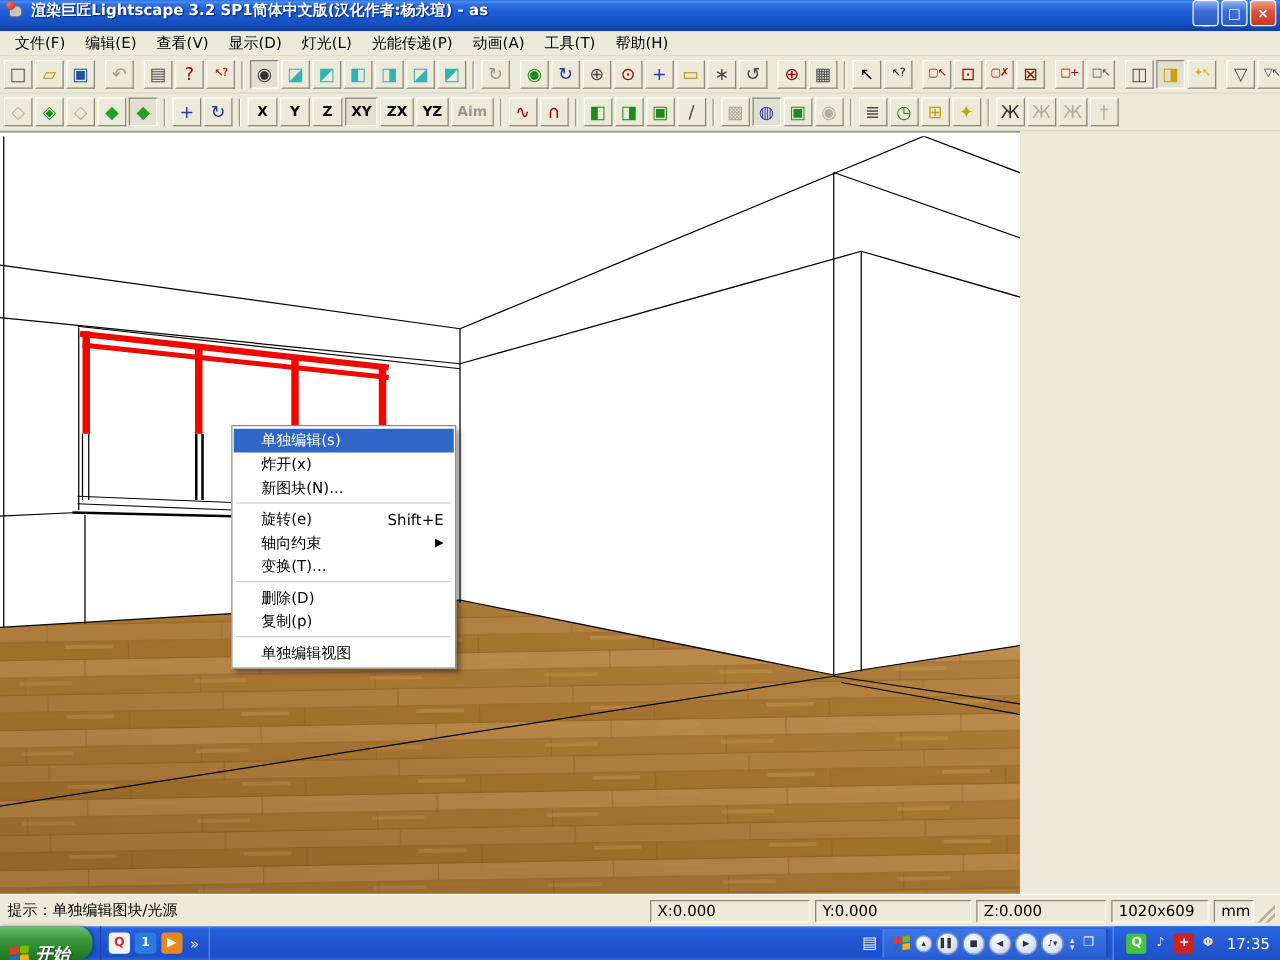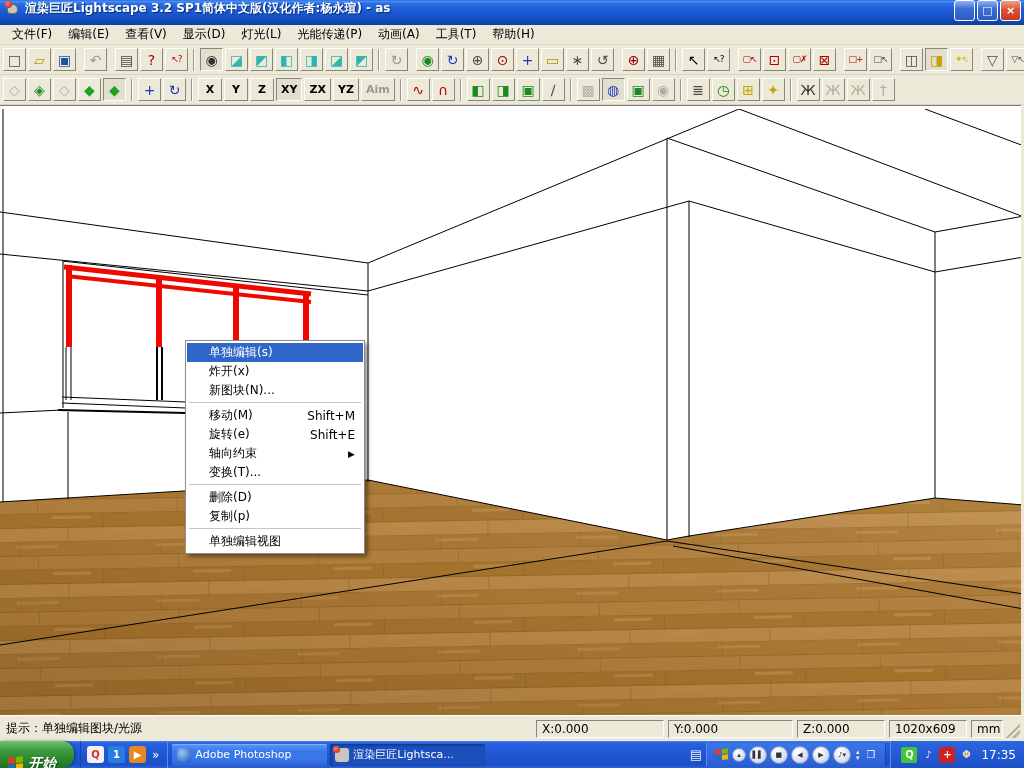--- a/index.html
+++ b/index.html
@@ -32,21 +32,21 @@
     background:#ece9d8; border:1px solid; border-color:#fffef8 #8a877a #8a877a #fffef8; }
   .tbtn.wide { width:auto; min-width:24px; padding:0 4px; }
   .tbtn.pressed { border-color:#8a877a #fffef8 #fffef8 #8a877a; background:#e2dfd0; }
   .tbtn.disabled { }
   .tbtn .glyph { font-size:14px; line-height:1; }
   .tbtn .glyph.sm { font-size:9px; letter-spacing:-1px; }
   .tbtn .glyph.txt { font-size:11px; font-weight:bold; }
   .tsep { width:2px; height:22px; flex:none; margin:0 4px; border-left:1px solid #9a978a; border-right:1px solid #fffef8; }
 
   
-  .viewport { position:relative; width:1021px; height:610px; background:#fff; border-top:1px solid #7f7d72; overflow:hidden; }
+  .viewport { position:relative; width:816px; height:610px; background:#fff; border-top:1px solid #7f7d72; overflow:hidden; }
   .viewport svg { position:absolute; left:0; top:3px; }
 
   
   .ctxmenu { position:absolute; left:185px; top:234px; width:180px; background:#fff;
     border:1px solid #8f8d82; box-shadow:3px 3px 4px rgba(0,0,0,0.4); padding:2px 1px; z-index:10; }
   .cmi { height:19px; display:flex; align-items:center; padding:0 8px 0 22px; color:#000; font-size:12px; white-space:nowrap; }
   .cmi .sc { margin-left:auto; padding-left:10px; }
   .cmi .sub { margin-left:auto; font-size:9px; }
   .cmi.hl { background:#2f66c8; color:#fff; }
   .msep { height:6px; display:flex; align-items:center; padding:0 2px; }
@@ -443,24 +443,20 @@
         <div class="cmi">
           <span>炸开(x)</span>
         </div>
         <div class="cmi">
           <span>新图块(N)...</span>
         </div>
         <div class="msep">
           <i></i>
         </div>
         <div class="cmi">
-          <span>移动(M)</span>
-          <span class="sc">Shift+M</span>
-        </div>
-        <div class="cmi">
           <span>旋转(e)</span>
           <span class="sc">Shift+E</span>
         </div>
         <div class="cmi">
           <span>轴向约束</span>
           <span class="sub">▶</span>
         </div>
         <div class="cmi">
           <span>变换(T)...</span>
         </div>
@@ -480,21 +476,21 @@
           <span>单独编辑视图</span>
         </div>
       </div>
   </div>
 
   <div class="statusbar">
     <div class="hint">提示：单独编辑图块/光源</div>
     <div style="display:flex" id="statusfields">
         <span class="sfield" style="width: 128px;">X:0.000</span>
         <span class="sfield" style="width: 125px;">Y:0.000</span>
-        <span class="sfield" style="width: 88px;">Z:0.000</span>
+        <span class="sfield" style="width: 104px;">Z:0.000</span>
         <span class="sfield" style="width: 78px;">1020x609</span>
         <span class="sfield" style="width: 32px;">mm</span>
       </div>
     <div class="grip"></div>
   </div>
 
   <div class="taskbar">
     <div class="startbtn">
       <span class="flag">
         <i style="background:#e23c2c"></i>
@@ -502,30 +498,20 @@
           <i style="background:#2a66c8"></i>
           <i style="background:#f3b300"></i>
       </span>
       <span>开始</span>
     </div>
     <div class="ql" id="quicklaunch">
         <span class="qlicon" style="background: rgb(242, 242, 242); color: rgb(208, 48, 48);">Q</span>
         <span class="qlicon" style="background: rgb(42, 125, 224); color: rgb(255, 255, 255);">1</span>
         <span class="qlicon" style="background: rgb(232, 137, 30); color: rgb(255, 255, 255);">▶</span>
         <span class="chev">»</span>
-      </div>
-    <div class="tasks" id="tasks">
-        <div class="taskbtn">
-          <span class="ticon ps"></span>
-          <span>Adobe Photoshop</span>
-        </div>
-        <div class="taskbtn active">
-          <span class="ticon ls"></span>
-          <span>渲染巨匠Lightsca...</span>
-        </div>
       </div>
     <div class="tb-spacer"></div>
     <span class="kbicon">▤</span>
     <div class="wmpbar" id="wmpbar">
       <span class="wmpflag">
         <i style="background:#e23c2c"></i>
           <i style="background:#7db700"></i>
           <i style="background:#2a66c8"></i>
           <i style="background:#f3b300"></i>
       </span>

